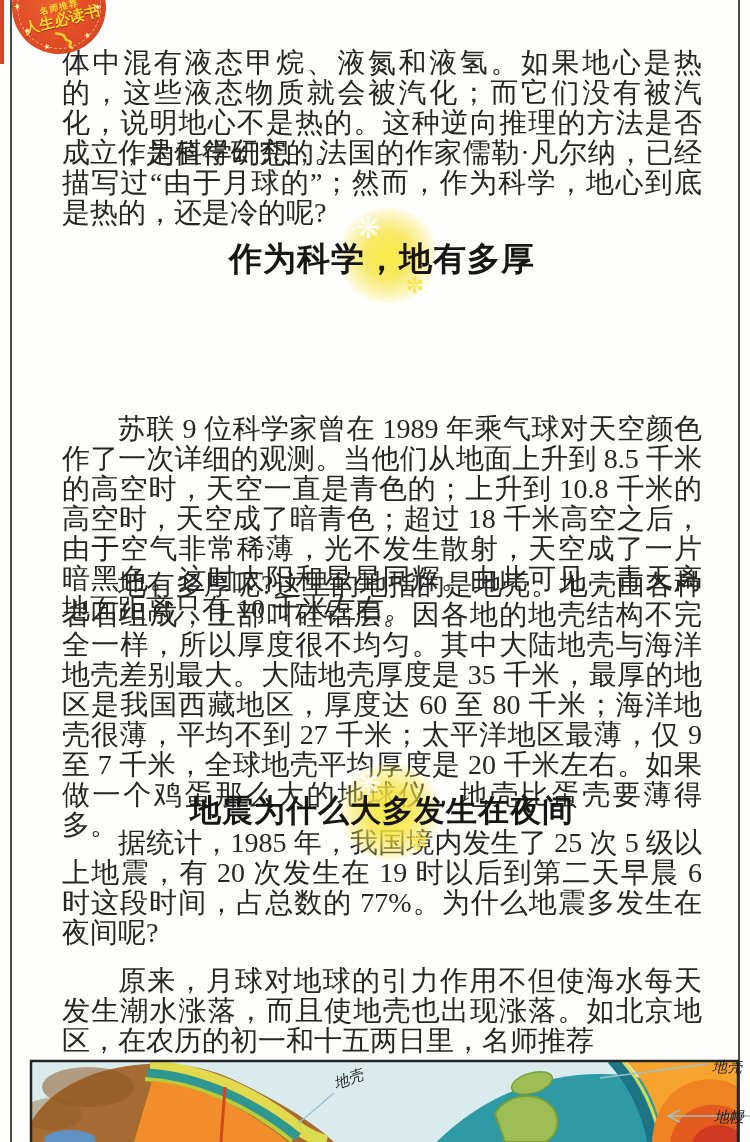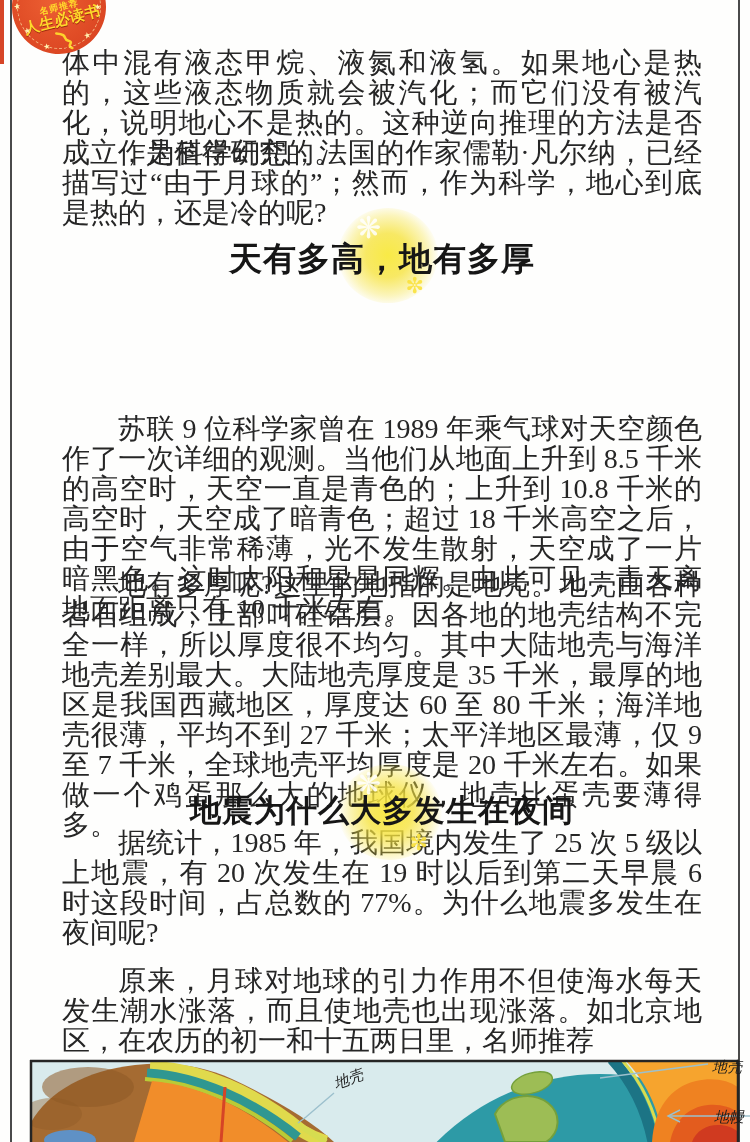--- a/index.html
+++ b/index.html
@@ -95,21 +95,21 @@
     <span class="bstar s3">★</span>
     <span class="bstar s4">★</span>
     <span class="bstar s5">★</span>
 
   </div>
 
   <p class="para noindent p1">体中混有液态甲烷、液氮和液氢。如果地心是热的，这些液态物质就会被汽化；而它们没有被汽化，说明地心不是热的。这种逆向推理的方法是否成立，是值得研究的。</p>
   <p class="para p2">作为科学幻想，法国的作家儒勒·凡尔纳，已经描写过“由于月球的”；然而，作为科学，地心到底是热的，还是冷的呢?</p>
 
   <div class="starburst sb1"></div>
-  <h2 class="heading h1pos">天有多高，地有多厚</h2>
+  <h2 class="heading h1pos">作为科学，地有多厚</h2>
 
   <p class="para p4">苏联 9 位科学家曾在 1989 年乘气球对天空颜色作了一次详细的观测。当他们从地面上升到 8.5 千米的高空时，天空一直是青色的；上升到 10.8 千米的高空时，天空成了暗青色；超过 18 千米高空之后，由于空气非常稀薄，光不发生散射，天空成了一片暗黑色。这时太阳和星星同辉。由此可见，青天离地面距离只有 10 千米左右。</p>
   <p class="para p5">地有多厚呢?这里的地指的是地壳。地壳由各种岩石组成，上部叫硅铝层。因各地的地壳结构不完全一样，所以厚度很不均匀。其中大陆地壳与海洋地壳差别最大。大陆地壳厚度是 35 千米，最厚的地区是我国西藏地区，厚度达 60 至 80 千米；海洋地壳很薄，平均不到 27 千米；太平洋地区最薄，仅 9 至 7 千米，全球地壳平均厚度是 20 千米左右。如果做一个鸡蛋那么大的地球仪，地壳比蛋壳要薄得多。</p>
 
   <div class="starburst sb2"></div>
   <h2 class="heading h2pos">地震为什么大多发生在夜间</h2>
 
   <p class="para p6">据统计，1985 年，我国境内发生了 25 次 5 级以上地震，有 20 次发生在 19 时以后到第二天早晨 6 时这段时间，占总数的 77%。为什么地震多发生在夜间呢?</p>
   <p class="para p7">原来，月球对地球的引力作用不但使海水每天发生潮水涨落，而且使地壳也出现涨落。如北京地区，在农历的初一和十五两日里，名师推荐</p>
 

